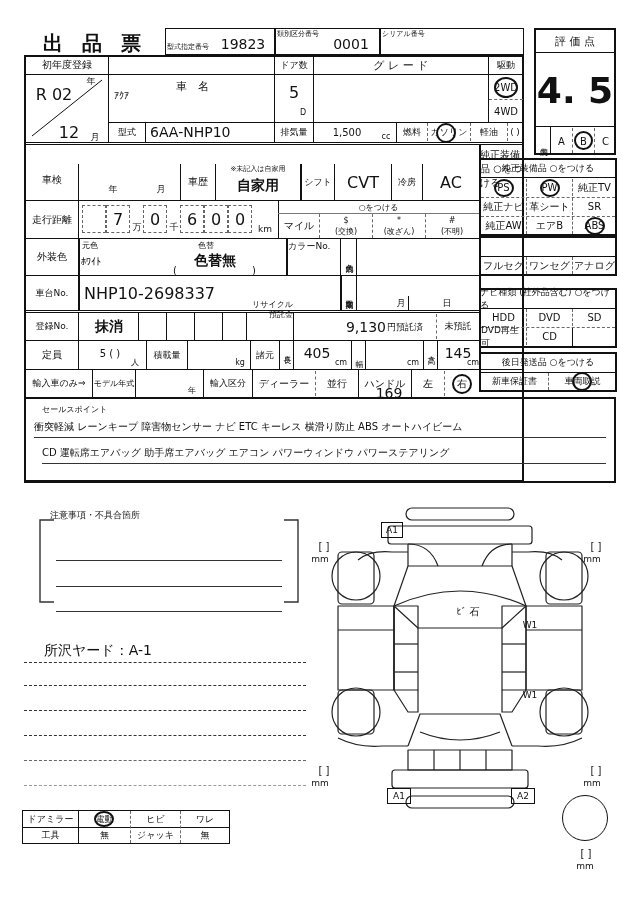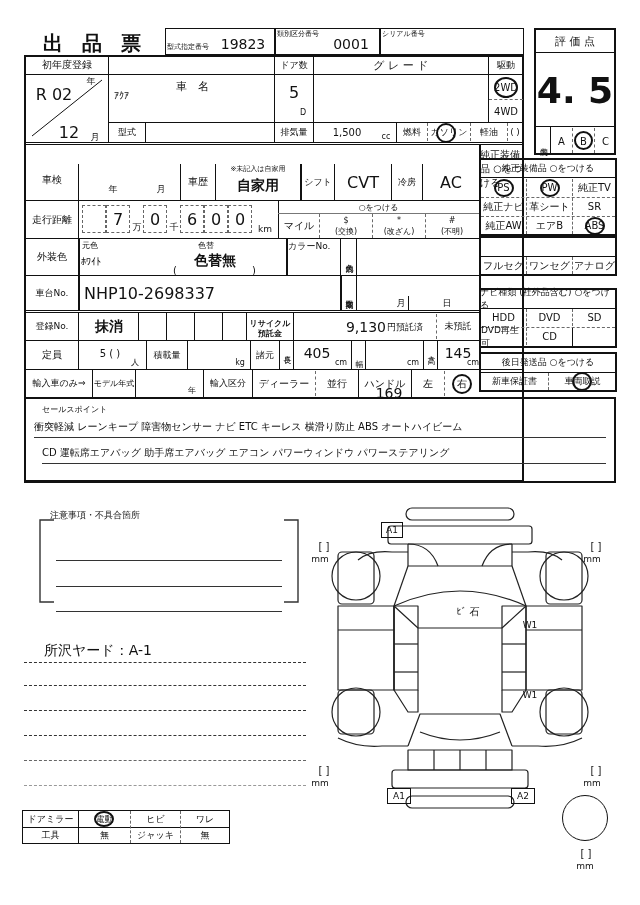--- a/index.html
+++ b/index.html
@@ -97,20 +97,21 @@
 
 
   <div class="lbl t10" style="left:489px;top:76px;width:34px;height:22px;">2WD</div>
   <div class="ring" style="left:494px;top:77px;width:24px;height:21px;"></div>
   <div class="dline" style="left:489px;top:99px;width:34px;"></div>
   <div class="lbl t10" style="left:489px;top:100px;width:34px;height:22px;">4WD</div>
 
   <div class="hline" style="left:108px;top:122px;width:415px;"></div>
   <div class="lbl t9" style="left:109px;top:122px;width:36px;height:20px;">型式</div>
   <div class="vline" style="left:145px;top:122px;height:20px;"></div>
+  <div class="lbl t14" style="left:150px;top:122px;width:120px;height:20px;justify-content:flex-start;">6AA-NHP10</div>
   <div class="vline" style="left:274px;top:122px;height:20px;"></div>
   <div class="lbl t9" style="left:275px;top:122px;width:38px;height:20px;">排気量</div>
   <div class="vline" style="left:313px;top:122px;height:20px;"></div>
   <div class="lbl t13" style="left:316px;top:122px;width:62px;height:20px;">1,500</div>
   <div class="lbl t8" style="left:378px;top:130px;width:16px;height:12px;">cc</div>
   <div class="vline" style="left:396px;top:122px;height:20px;"></div>
   <div class="lbl t9" style="left:397px;top:122px;width:30px;height:20px;">燃料</div>
   <div class="dvline" style="left:427px;top:123px;height:18px;"></div>
   <div class="lbl t9" style="left:428px;top:122px;width:42px;height:20px;">ガソリン</div>
   <div class="ring" style="left:436px;top:123px;width:20px;height:20px;"></div>
@@ -206,21 +207,21 @@
   <div class="hline" style="left:25px;top:310px;width:454px;"></div>
   <div class="hline" style="left:25px;top:312px;width:454px;"></div>
   <div class="lbl t9" style="left:26px;top:313px;width:52px;height:27px;">登録No.</div>
   <div class="vline" style="left:78px;top:313px;height:27px;"></div>
   <div class="lbl t14 b" style="left:80px;top:313px;width:58px;height:27px;">抹消</div>
   <div class="vline" style="left:138px;top:313px;height:27px;"></div>
   <div class="vline" style="left:166px;top:313px;height:27px;"></div>
   <div class="vline" style="left:194px;top:313px;height:27px;"></div>
   <div class="vline" style="left:222px;top:313px;height:27px;"></div>
   <div class="vline" style="left:246px;top:313px;height:27px;"></div>
-  <div class="lbl t8" style="left:247px;top:315px;width:46px;height:27px;line-height:1.15;text-align:center;font-weight:bold;">リサイクル預託金</div>
+  <div class="lbl t8" style="left:247px;top:296px;width:46px;height:27px;line-height:1.15;text-align:right;">リサイクル預託金</div>
   <div class="vline" style="left:293px;top:313px;height:27px;"></div>
   <div class="lbl t14" style="left:300px;top:313px;width:86px;height:27px;justify-content:flex-end;">9,130</div>
   <div class="lbl t9" style="left:387px;top:318px;width:50px;height:18px;justify-content:flex-start;">円預託済</div>
   <div class="dvline" style="left:436px;top:314px;height:25px;"></div>
   <div class="lbl t9" style="left:437px;top:313px;width:42px;height:27px;">未預託</div>
 
   <div class="hline" style="left:25px;top:340px;width:454px;"></div>
   <div class="lbl t10" style="left:26px;top:341px;width:52px;height:28px;">定員</div>
   <div class="vline" style="left:78px;top:341px;height:28px;"></div>
   <div class="lbl t13" style="left:80px;top:341px;width:60px;height:24px;">5 (  )</div>

